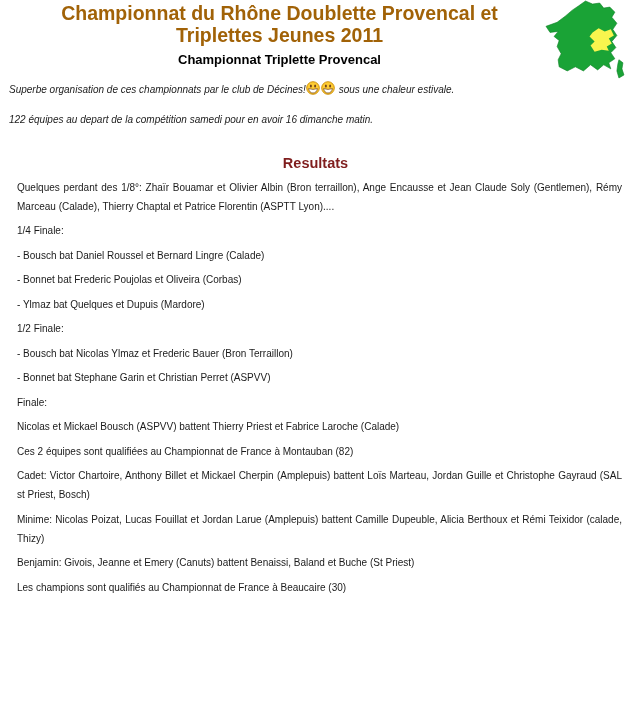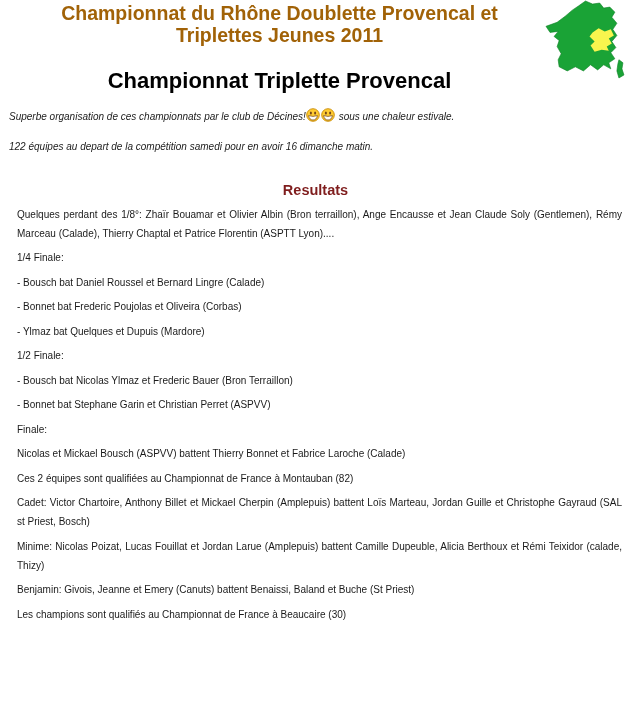--- a/index.html
+++ b/index.html
@@ -17,23 +17,23 @@
     text-align: center;
     padding: 2px 95px 0 22px;
   }
   .title {
     font-size: 19.5px;
     font-weight: 700;
     line-height: 22px;
     color: #a16207;
   }
   .subtitle {
-    font-size: 22px;
+    font-size: 13px;
     font-weight: 700;
-    margin-top: 22px;
+    margin-top: 6px;
     color: #000000;
   }
   .map {
     position: absolute;
     top: 0;
     right: 3px;
     width: 85px;
     height: 79px;
   }
   .content {
@@ -100,21 +100,21 @@
   <div>
     <p class="bp justify">Quelques perdant des 1/8°: Zhaïr Bouamar et Olivier Albin (Bron terraillon), Ange Encausse et Jean Claude Soly (Gentlemen), Rémy Marceau (Calade), Thierry Chaptal et Patrice Florentin (ASPTT Lyon)....</p>
     <p class="bp">1/4 Finale:</p>
     <p class="bp">- Bousch bat Daniel Roussel et Bernard Lingre (Calade)</p>
     <p class="bp">- Bonnet bat Frederic Poujolas et Oliveira (Corbas)</p>
     <p class="bp">- Ylmaz bat Quelques et Dupuis (Mardore)</p>
     <p class="bp">1/2 Finale:</p>
     <p class="bp">- Bousch bat Nicolas Ylmaz et Frederic Bauer (Bron Terraillon)</p>
     <p class="bp">- Bonnet bat Stephane Garin et Christian Perret (ASPVV)</p>
     <p class="bp">Finale:</p>
-    <p class="bp">Nicolas et Mickael Bousch (ASPVV) battent Thierry Bonnet et Fabrice Laroche (Calade)</p>
+    <p class="bp">Nicolas et Mickael Bousch (ASPVV) battent Thierry Priest et Fabrice Laroche (Calade)</p>
     <p class="bp">Ces 2 équipes sont qualifiées au Championnat de France à Montauban (82)</p>
     <p class="bp justify">Cadet: Victor Chartoire, Anthony Billet et Mickael Cherpin (Amplepuis) battent Loïs Marteau, Jordan Guille et Christophe Gayraud (SAL st Priest, Bosch)</p>
     <p class="bp justify">Minime: Nicolas Poizat, Lucas Fouillat et Jordan Larue (Amplepuis) battent Camille Dupeuble, Alicia Berthoux et Rémi Teixidor (calade, Thizy)</p>
     <p class="bp">Benjamin: Givois, Jeanne et Emery (Canuts) battent Benaissi, Baland et Buche (St Priest)</p>
     <p class="bp">Les champions sont qualifiés au Championnat de France à Beaucaire (30)</p>
   </div>
 
 </div>
 
 </body></html>

